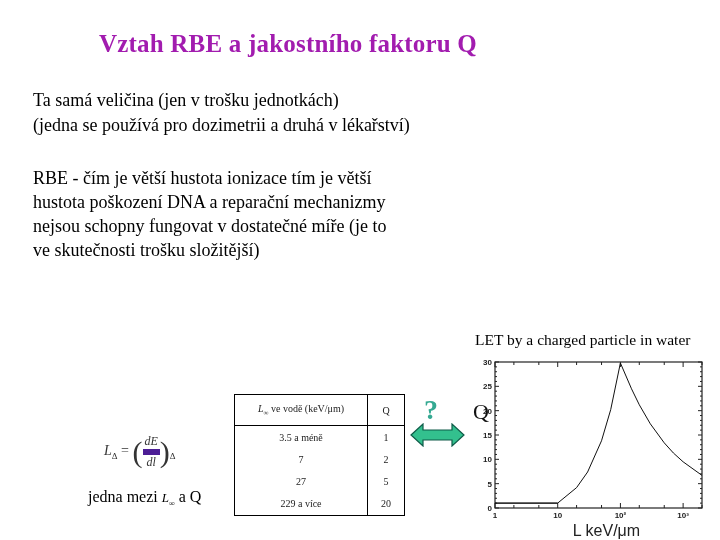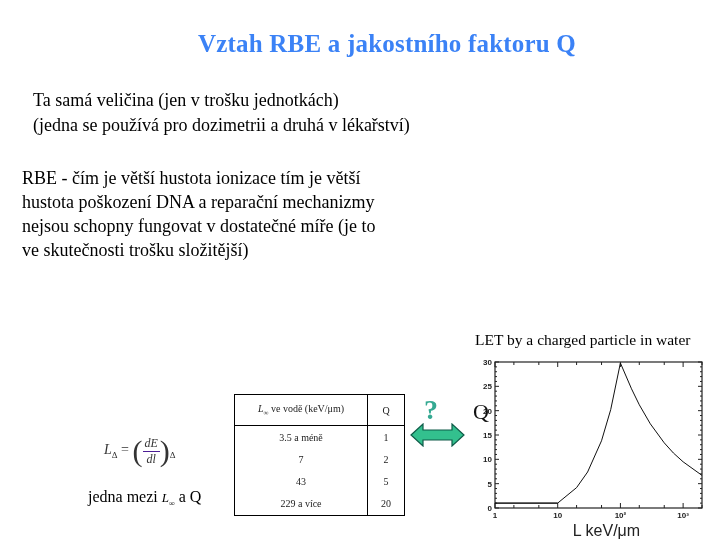--- a/index.html
+++ b/index.html
@@ -2,35 +2,35 @@
 <html><head>
 <meta charset="utf-8">
 <style>
   html, body { margin: 0; padding: 0; }
   body {
     width: 720px; height: 540px; background: #ffffff; position: relative; overflow: hidden;
     font-family: "Liberation Serif", "DejaVu Serif", serif; color: #000;
   }
   .abs { position: absolute; }
   #title {
-    left: 0; width: 576px; top: 30px; text-align: right;
-    font-size: 25px; font-weight: bold; color: #3b82f6; letter-spacing: 0.2px;
+    left: 0; width: 576px; top: 30px; text-align: center;
+    font-size: 25px; font-weight: bold; color: #a21caf; letter-spacing: 0.2px;
   }
   #line1 { left: 33px; top: 90px; font-size: 18px; }
   #line2 { left: 33px; top: 115px; font-size: 18px; text-align: center; }
   #para {
-    left: 22px; top: 166px; width: 370px; font-size: 18px; line-height: 24px;
+    left: 33px; top: 166px; width: 370px; font-size: 18px; line-height: 24px;
   }
   #chart-caption { left: 463px; top: 331px; font-size: 15.5px; margin-left: 12px; }
 
   
   #formula { left: 104px; top: 434px; font-size: 14px; font-style: italic; color: #333; }
   #formula .paren { font-size: 30px; font-style: normal; font-weight: 200; vertical-align: middle; color:#333;}
   #formula .frac { display: inline-block; vertical-align: middle; text-align: center; font-size: 12px; }
-  #formula .frac .num { border-bottom: 1px solid #4c1d95; padding: 0 2px; }
+  #formula .frac .num { border-bottom: 6px solid #4c1d95; padding: 0 2px; }
   #formula sub { font-size: 9px; font-style: normal; }
   #relation { left: 88px; top: 488px; font-size: 16px; }
   #relation .lsym { font-style: italic; font-size: 13px; }
 
   
   #q-table {
     left: 234px; top: 394px; width: 171px; height: 122px;
     border: 1px solid #000; border-collapse: collapse; font-size: 10px; color: #222;
   }
   #q-table td { border-left: 1px solid #000; text-align: center; padding: 0; height: 19px; }
@@ -72,21 +72,21 @@
   </tr>
   <tr>
         <td>3.5 a méně</td>
         <td>1</td>
       </tr>
   <tr>
         <td>7</td>
         <td>2</td>
       </tr>
   <tr>
-        <td>43</td>
+        <td>27</td>
         <td>5</td>
       </tr>
   <tr>
         <td>229 a více</td>
         <td>20</td>
       </tr>
 </tbody>
   </table>
 
 <div id="question" class="abs">?</div>

